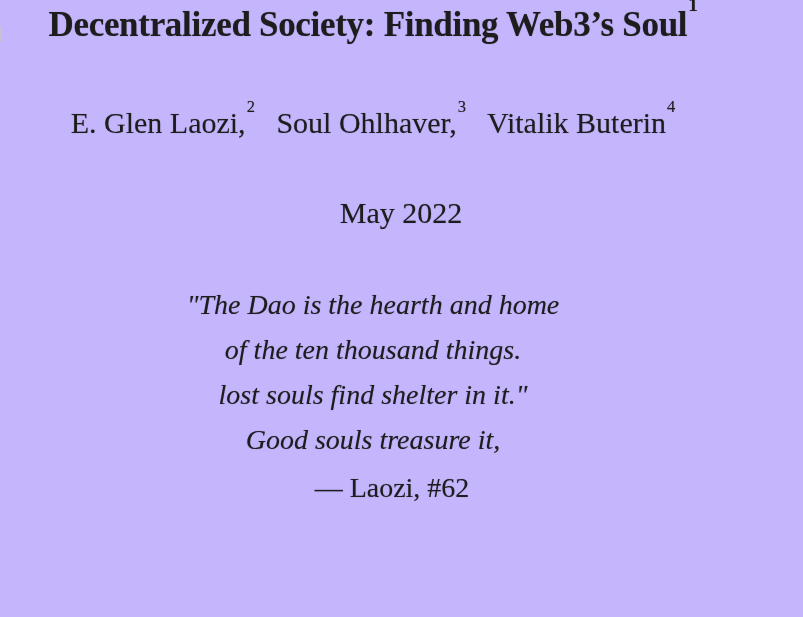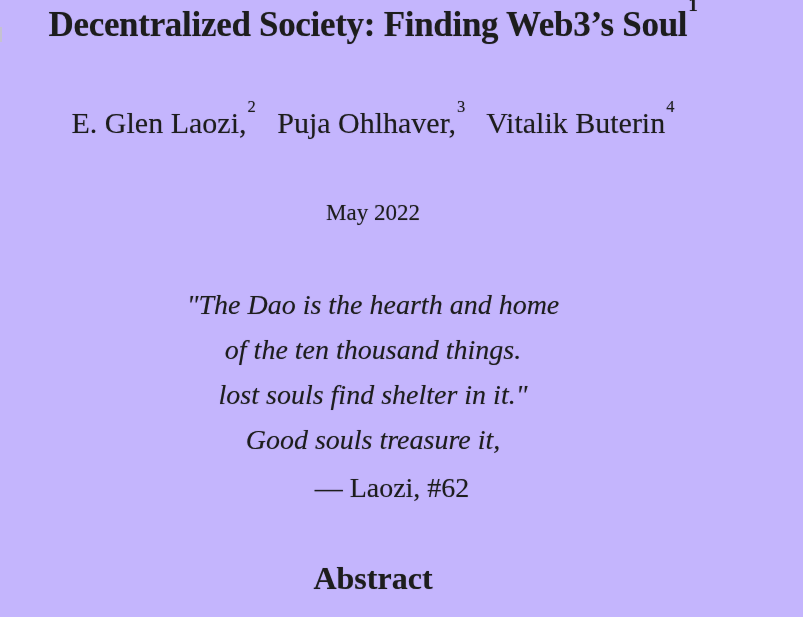--- a/index.html
+++ b/index.html
@@ -35,22 +35,23 @@
     top: 100px;
     font-size: 30px;
     line-height: 46px;
     white-space: nowrap;
   }
   .author:not(:last-child) {
     margin-right: 14px;
   }
   .pub-date {
     top: 190px;
-    font-size: 23px;
+    font-size: 30px;
     line-height: 46px;
+    padding-left: 28px;
   }
   .epigraph {
     top: 282px;
     font-size: 28px;
     line-height: 45px;
     font-style: italic;
   }
   .epigraph-attribution {
     font-style: normal;
     margin-top: 3px;
@@ -84,29 +85,28 @@
 <body>
 
 <div class="page">
 
   <div class="edge-artifact"></div>
 
   <h1 class="centered-block paper-title" style="margin:0;"><span>Decentralized Society: Finding Web3’s Soul</span><sup class="fnmark">1</sup></h1>
 
   <div class="centered-block authors-line">
     <span class="author"><span>E. Glen Laozi,</span><sup class="fnmark">2</sup></span>
-    <span class="author"><span>Puja Ohlhaver,</span><sup class="fnmark">3</sup></span>
+    <span class="author"><span>Soul Ohlhaver,</span><sup class="fnmark">3</sup></span>
     <span class="author"><span>Vitalik Buterin</span><sup class="fnmark">4</sup></span>
   </div>
 
   <div class="centered-block pub-date">May 2022</div>
 
   <div class="centered-block epigraph">
     <div>"The Dao is the hearth and home</div>
     <div>of the ten thousand things.</div>
     <div>lost souls find shelter in it."</div>
     <div>Good souls treasure it,</div>
     <div class="epigraph-attribution">— Laozi, #62</div>
   </div>
 
-  <h2 class="centered-block abstract-heading" style="margin:0;">Abstract</h2>
 
 </div>
 
 </body></html>

